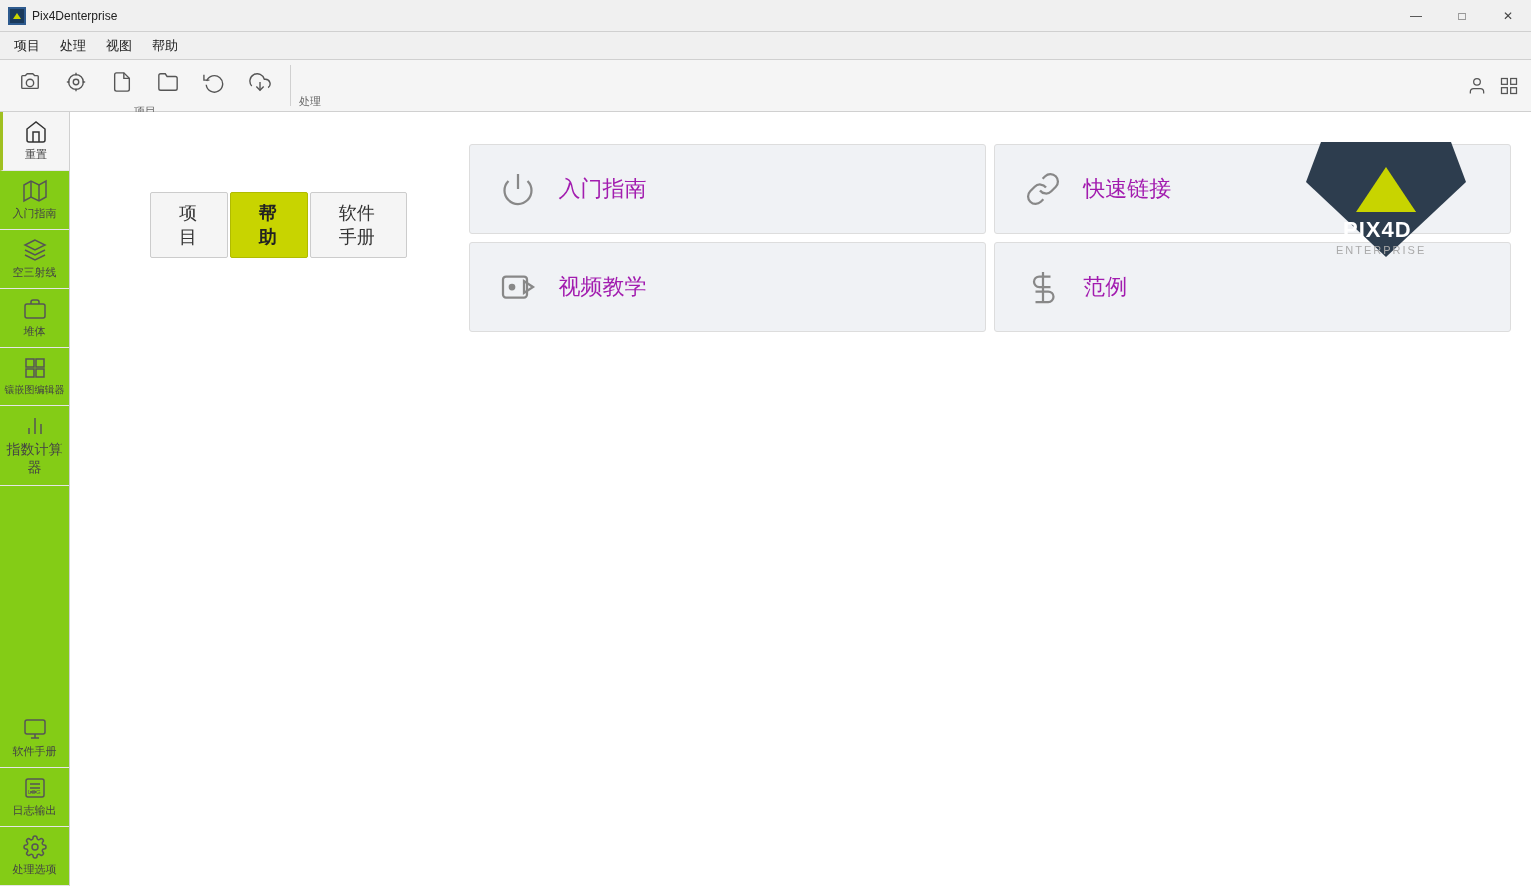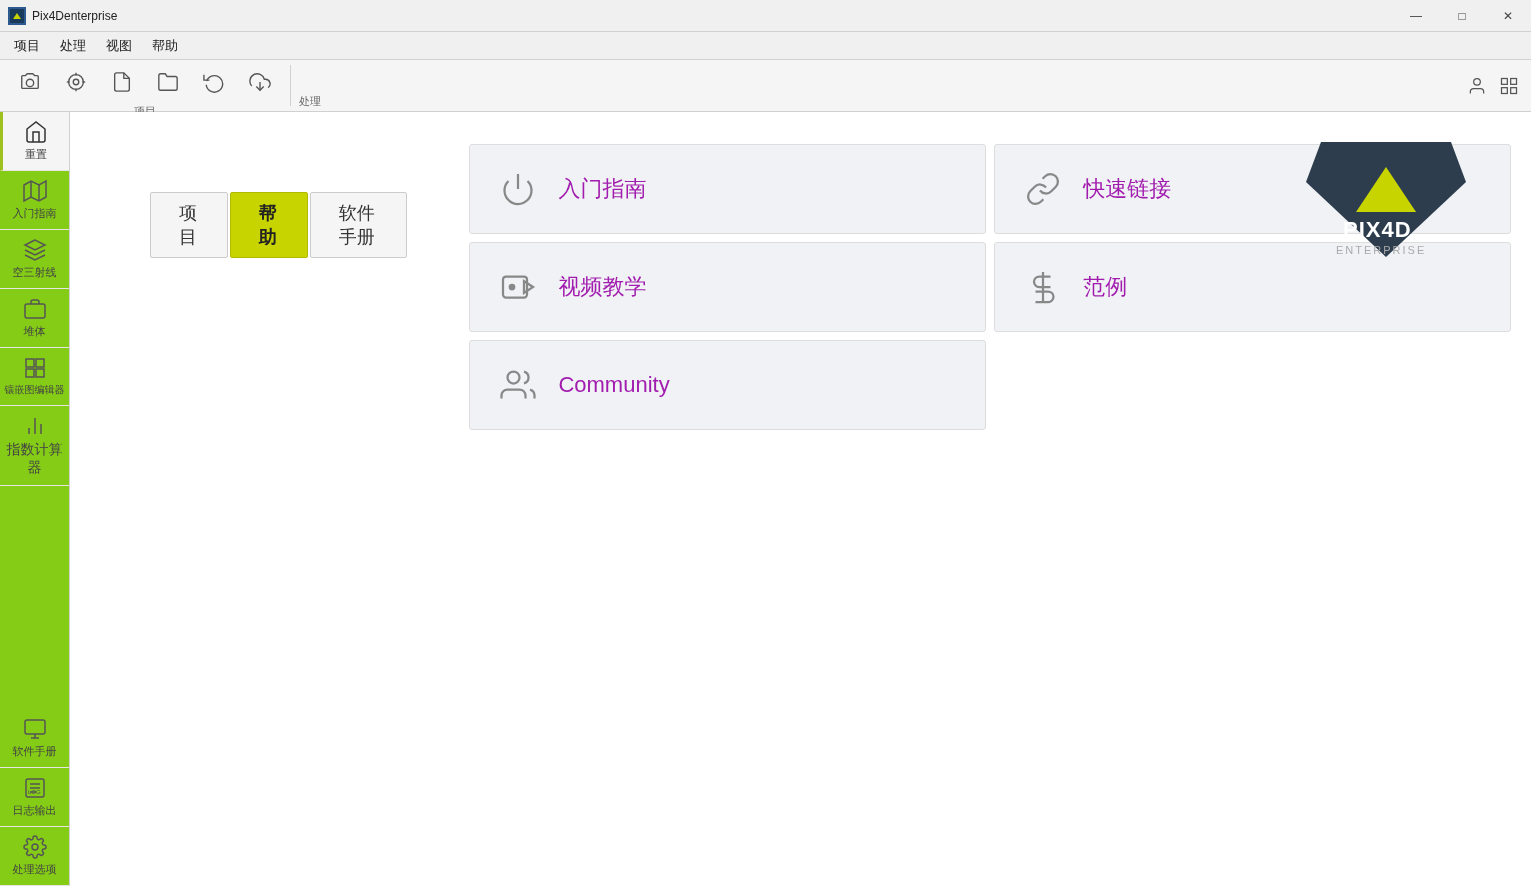--- a/index.html
+++ b/index.html
@@ -417,27 +417,16 @@
         <div class="card-icon">
           <svg viewBox="0 0 24 24" fill="none" stroke="#888" stroke-width="1.5">
               <line x1="12" y1="2" x2="12" y2="22"></line>
               <path d="M17 5H9.5a3.5 3.5 0 0 0 0 7H17"></path>
               <path d="M7 15h8.5a3.5 3.5 0 0 1 0 7H7"></path>
             </svg>
         </div>
         <span class="card-label">范例</span>
       </div>
 
-      <div class="card">
-        <div class="card-icon">
-          <svg viewBox="0 0 24 24" fill="none" stroke="#888" stroke-width="1.5">
-              <path d="M17 21v-2a4 4 0 0 0-4-4H5a4 4 0 0 0-4 4v2"></path>
-              <circle cx="9" cy="7" r="4"></circle>
-              <path d="M23 21v-2a4 4 0 0 0-3-3.87"></path>
-              <path d="M16 3.13a4 4 0 0 1 0 7.75"></path>
-            </svg>
-        </div>
-        <span class="card-label">Community</span>
-      </div>
 
     </div>
   </div>
 </div>
 
 </body></html>

